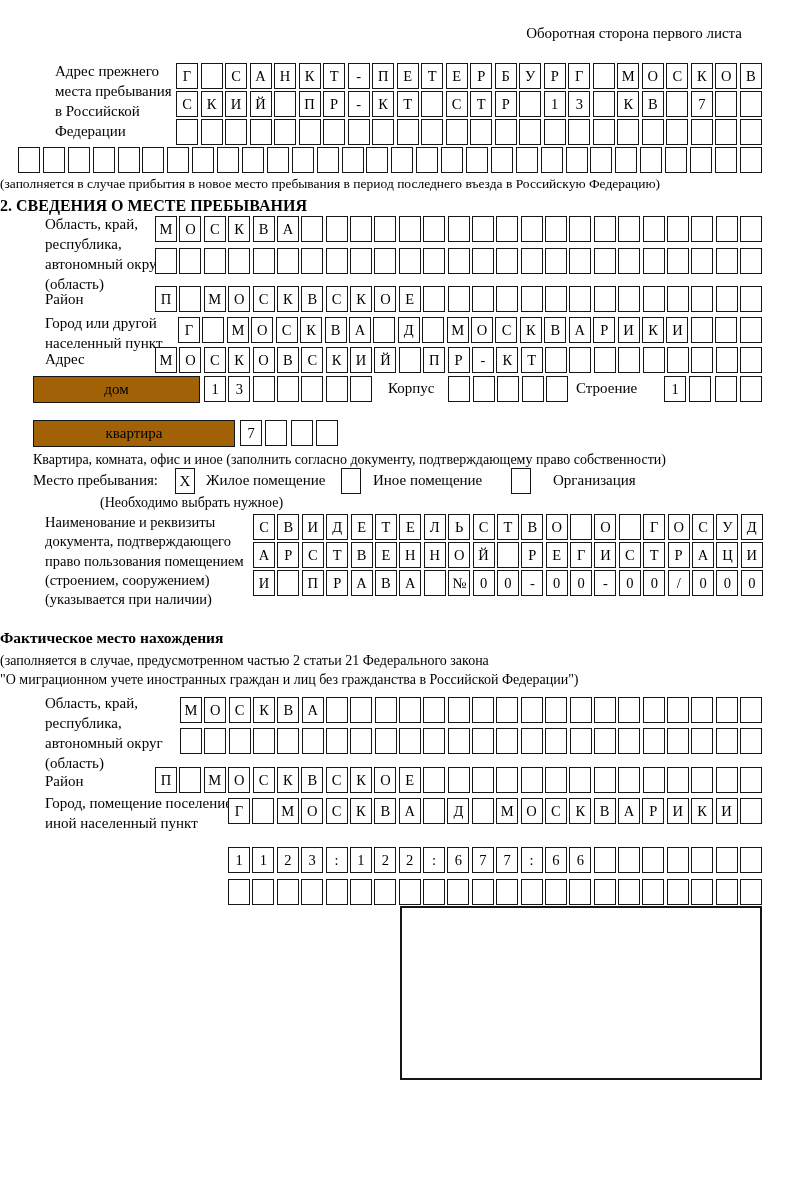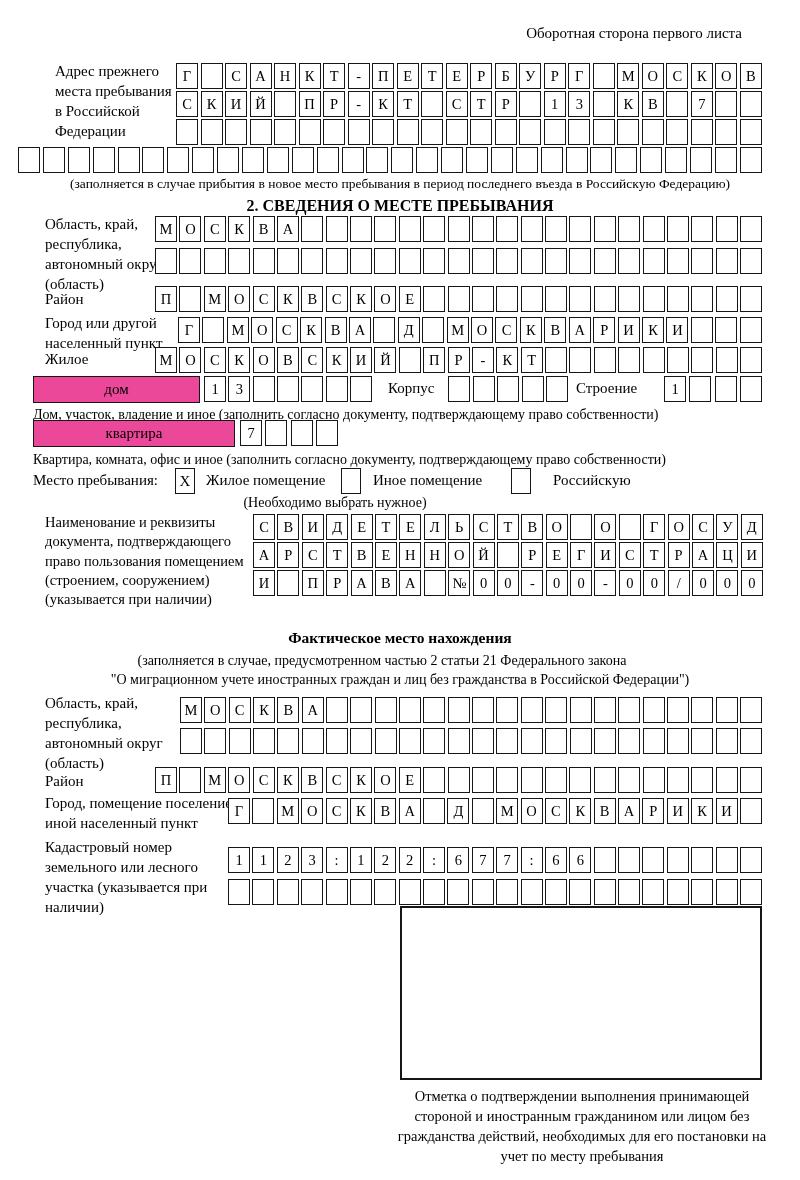--- a/index.html
+++ b/index.html
@@ -2,32 +2,32 @@
 <html><head>
 <meta charset="utf-8">
 <style>
   html,body{margin:0;padding:0;background:#fff;}
   #page{
     position:relative;width:800px;height:1180px;background:#fff;color:#000;
     font-family:"Liberation Serif","DejaVu Serif",serif;overflow:hidden;
   }
   .t{position:absolute;font-size:15px;line-height:1.33;white-space:pre-line;}
   .label{width:120px;}
-  .center{text-align:center;}
+  .center{text-align:left;}
   .right{text-align:right;}
   .bold{font-weight:bold;}
   .note{font-size:13.5px;}
   .grid{position:absolute;display:flex;justify-content:space-between;height:26px;}
   .cell{
     flex:0 0 22px;width:22px;height:26px;box-sizing:border-box;
     border:1.7px solid #161616;display:flex;align-items:center;justify-content:center;
     font-size:14.5px;background:#fff;
   }
   .widebox{
-    position:absolute;box-sizing:border-box;border:1.8px solid #161616;background:#ec4899;
+    position:absolute;box-sizing:border-box;border:1.8px solid #161616;background:#a16207;
     display:flex;align-items:center;justify-content:center;font-size:15px;height:27px;
   }
   .chk{
     position:absolute;box-sizing:border-box;width:20px;height:26px;border:1.7px solid #161616;
     display:flex;align-items:center;justify-content:center;font-size:15px;background:#fff;
   }
   .bigbox{position:absolute;box-sizing:border-box;border:2px solid #161616;background:#fff;}
 </style>
 </head>
 <body>
@@ -257,21 +257,21 @@
       <span class="cell">А</span>
       <span class="cell">Р</span>
       <span class="cell">И</span>
       <span class="cell">К</span>
       <span class="cell">И</span>
       <span class="cell"></span>
       <span class="cell"></span>
       <span class="cell"></span>
     </div>
 
-  <div class="t" style="left:45px;top:350px">Жилое</div>
+  <div class="t" style="left:45px;top:350px">Адрес</div>
   <div class="grid" style="left:155px;top:347px;width:607px">
       <span class="cell">М</span>
       <span class="cell">О</span>
       <span class="cell">С</span>
       <span class="cell">К</span>
       <span class="cell">О</span>
       <span class="cell">В</span>
       <span class="cell">С</span>
       <span class="cell">К</span>
       <span class="cell">И</span>
@@ -311,38 +311,37 @@
       <span class="cell"></span>
       <span class="cell"></span>
     </div>
   <div class="t" style="left:576px;top:379px">Строение</div>
   <div class="grid" style="left:664px;top:376px;width:98px">
       <span class="cell">1</span>
       <span class="cell"></span>
       <span class="cell"></span>
       <span class="cell"></span>
     </div>
-  <div class="t" style="left:33px;top:406px;font-size:14px">Дом, участок, владение и иное (заполнить согласно документу, подтверждающему право собственности)</div>
 
   <div class="widebox" style="left:33px;top:420px;width:202px">квартира</div>
   <div class="grid" style="left:240px;top:420px;width:98px">
       <span class="cell">7</span>
       <span class="cell"></span>
       <span class="cell"></span>
       <span class="cell"></span>
     </div>
   <div class="t" style="left:33px;top:451px;font-size:14px">Квартира, комната, офис и иное (заполнить согласно документу, подтверждающему право собственности)</div>
 
   <div class="t" style="left:33px;top:471px">Место пребывания:</div>
   <div class="chk" style="left:175px;top:468px">X</div>
   <div class="t" style="left:206px;top:471px">Жилое помещение</div>
   <div class="chk" style="left:341px;top:468px"></div>
   <div class="t" style="left:373px;top:471px">Иное помещение</div>
   <div class="chk" style="left:511px;top:468px"></div>
-  <div class="t" style="left:553px;top:471px">Российскую</div>
+  <div class="t" style="left:553px;top:471px">Организация</div>
   <div class="t label" style="left:45px;top:513px;width:200px;font-size:14.5px">Наименование и реквизиты документа, подтверждающего право пользования помещением (строением, сооружением) (указывается при наличии)</div>
 
   <div class="t center" style="left:100px;top:494px;width:470px;font-size:14px">(Необходимо выбрать нужное)</div>
   <div class="grid" style="left:253px;top:514px;width:510px">
       <span class="cell">С</span>
       <span class="cell">В</span>
       <span class="cell">И</span>
       <span class="cell">Д</span>
       <span class="cell">Е</span>
       <span class="cell">Т</span>
@@ -515,21 +514,20 @@
       <span class="cell">К</span>
       <span class="cell">В</span>
       <span class="cell">А</span>
       <span class="cell">Р</span>
       <span class="cell">И</span>
       <span class="cell">К</span>
       <span class="cell">И</span>
       <span class="cell"></span>
     </div>
 
-  <div class="t label" style="left:45px;top:838px;width:170px">Кадастровый номер земельного или лесного участка (указывается при наличии)</div>
   <div class="grid" style="left:228px;top:847px;width:534px">
       <span class="cell">1</span>
       <span class="cell">1</span>
       <span class="cell">2</span>
       <span class="cell">3</span>
       <span class="cell">:</span>
       <span class="cell">1</span>
       <span class="cell">2</span>
       <span class="cell">2</span>
       <span class="cell">:</span>
@@ -566,15 +564,14 @@
       <span class="cell"></span>
       <span class="cell"></span>
       <span class="cell"></span>
       <span class="cell"></span>
       <span class="cell"></span>
       <span class="cell"></span>
       <span class="cell"></span>
     </div>
 
   <div class="bigbox" style="left:400px;top:906px;width:362px;height:174px"></div>
-  <div class="t center" style="left:388px;top:1086px;width:388px;font-size:14.5px;line-height:1.38">Отметка о подтверждении выполнения принимающей стороной и иностранным гражданином или лицом без гражданства действий, необходимых для его постановки на учет по месту пребывания</div>
 
 </div>
 
 </body></html>

